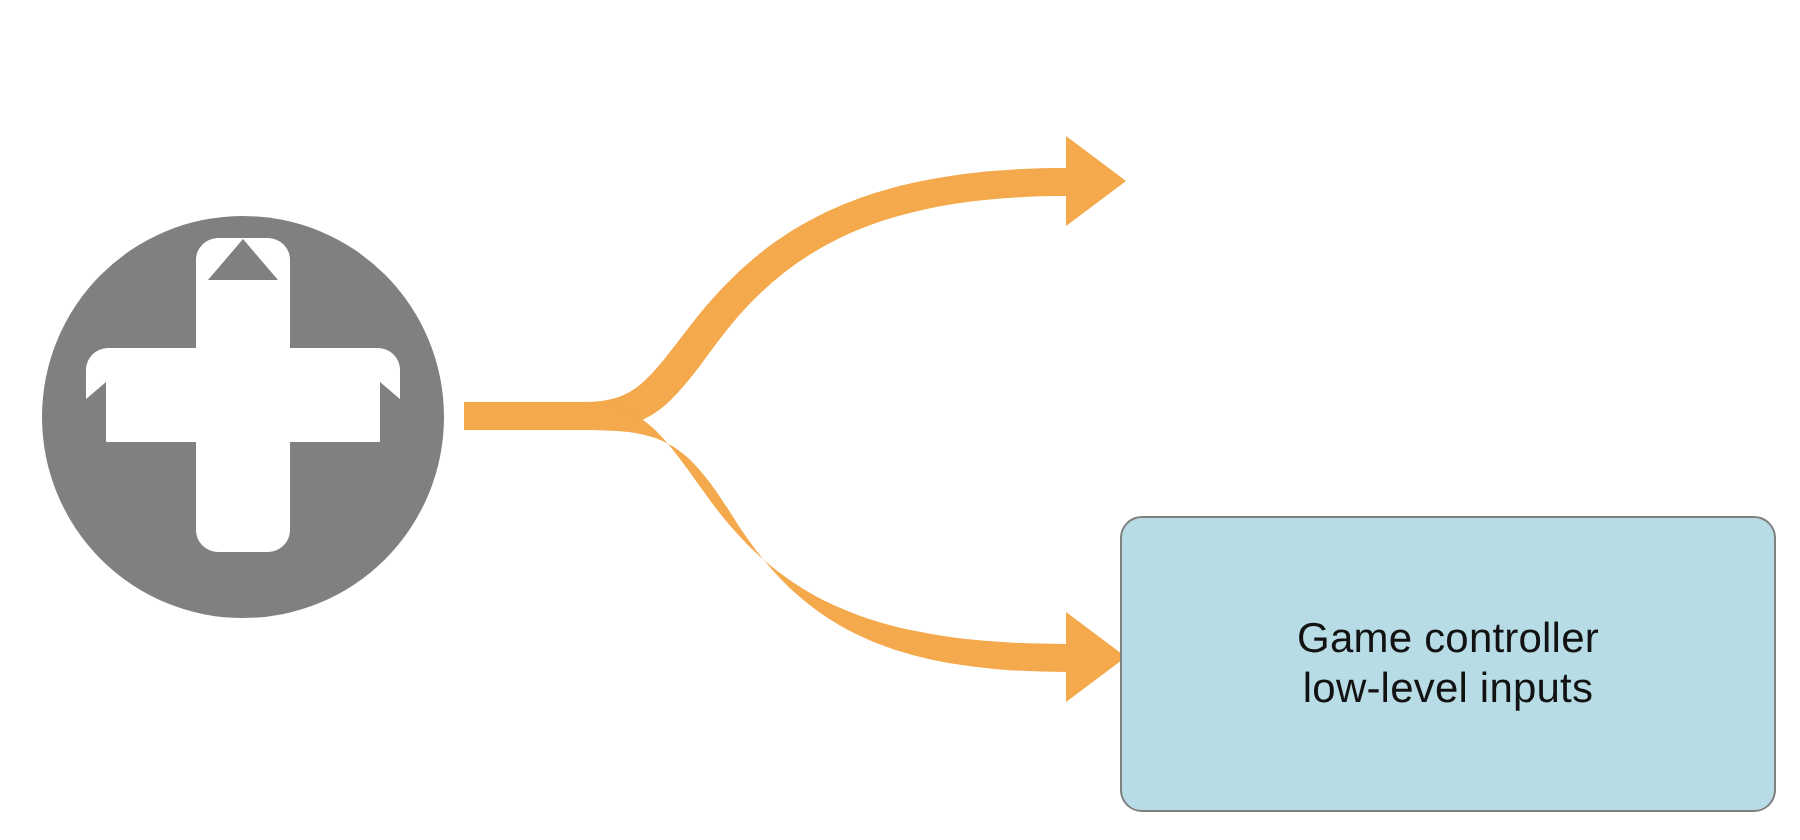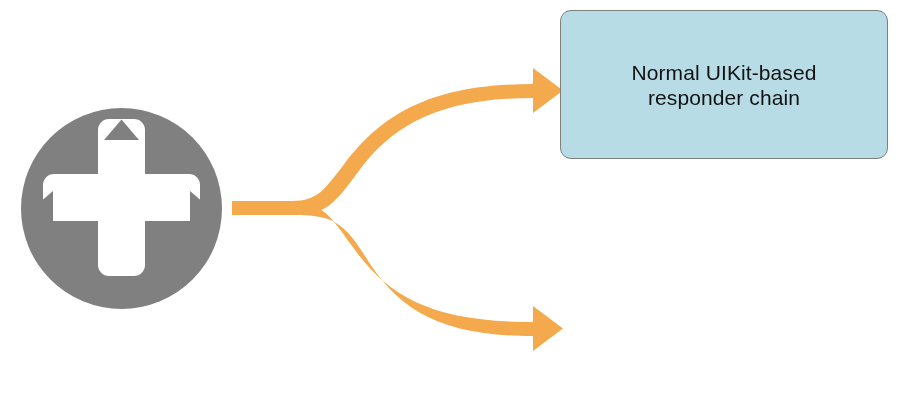--- a/index.html
+++ b/index.html
@@ -119,19 +119,19 @@
                L 533,306
                L 563,328.5
                L 533,351
                L 533,336
                C 440,336 398,310 365,256
                C 340,216 327,215 285,215
                Z"></path>
     </g>
   </svg>
 
-  <div class="node-box" id="box-responder">
-    <div class="node-label">Normal UIKit-based
-responder chain</div>
+
+  <div class="node-box" id="box-gamepad">
+    <div class="node-label">Game controller
+low-level inputs</div>
   </div>
-
 
 </div>
 
 </body></html>

